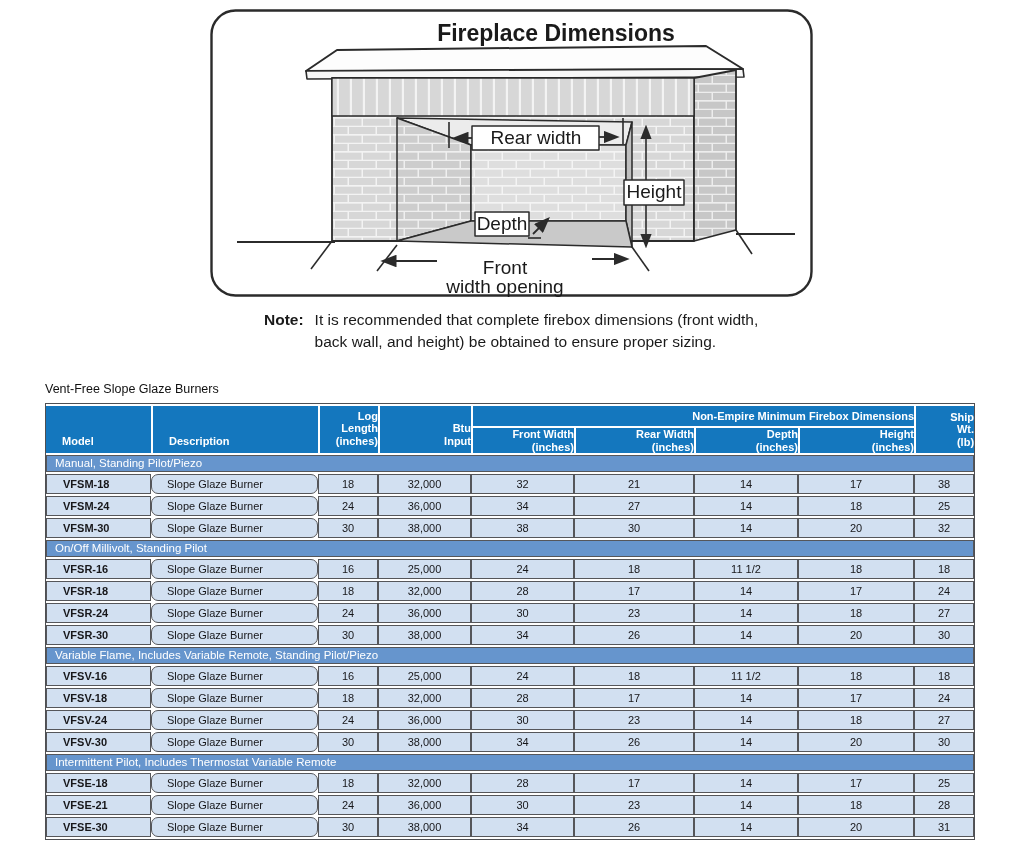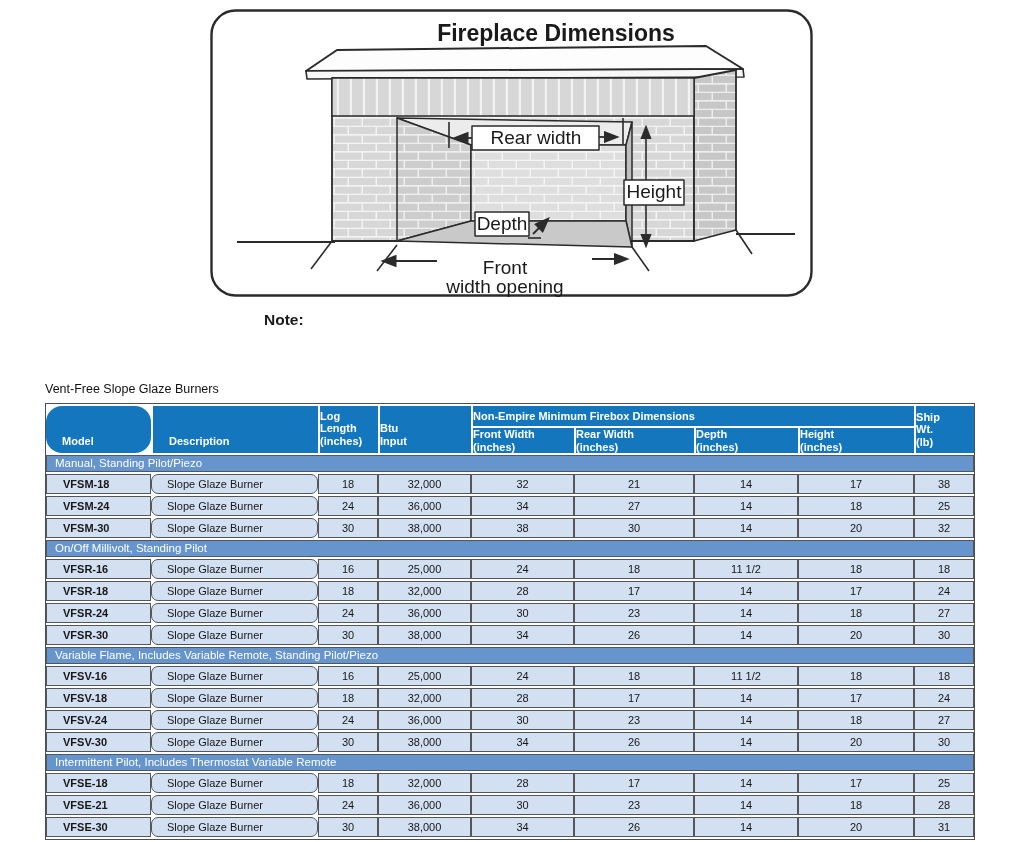--- a/index.html
+++ b/index.html
@@ -28,27 +28,27 @@
     border:1px solid #4e4f53; background:#ffffff;
   }
   #burner-table {
     width:100%; table-layout:fixed; border-collapse:separate; border-spacing:0 2px;
     font-size:11px; color:#17171a;
   }
   #burner-table thead th {
     background:#1477be; color:#ffffff; font-weight:bold;
     border-left:2px solid #ffffff; padding:0; line-height:12.5px;
   }
-  #burner-table thead tr:first-child th:first-child { border-left:none;border-radius:16px; }
-  th.group-head { height:20px; text-align:left; vertical-align:middle;margin-top:8px; }
+  #burner-table thead tr:first-child th:first-child { border-left:none; }
+  th.group-head { height:20px; text-align:right; vertical-align:middle;margin-top:8px; }
   th.colhead { white-space:pre-line; }
   th.va-b { vertical-align:bottom; padding-bottom:6px !important; }
   th.va-m { vertical-align:middle; }
   th.al-l { text-align:left; padding-left:16px !important; }
-  th.al-c { text-align:left; }
+  th.al-c { text-align:right; }
   #burner-table tbody td {
     background:#d2e0f1; border:1px solid #55565a; height:18px;
     text-align:center; padding:0; line-height:13px;
   }
   #burner-table tbody td.section-cell {
     background:#6695cd; color:#ffffff; text-align:left; padding-left:8px;
     height:15px; font-size:11.5px;
   }
   #burner-table tbody td.model-cell { font-weight:bold; text-align:left; padding-left:16px; }
   #burner-table tbody td.desc-cell { text-align:left; padding-left:15px;border-radius:7px; }
@@ -141,20 +141,24 @@
 
     <text class="dg-text dg-label" x="327" y="136" text-anchor="middle">Rear width</text>
     <text class="dg-text dg-label" x="445" y="190" text-anchor="middle">Height</text>
     <text class="dg-text dg-label" x="293" y="222" text-anchor="middle">Depth</text>
     <text class="dg-text dg-label" x="296" y="266" text-anchor="middle">Front</text>
     <text class="dg-text dg-label" x="296" y="285" text-anchor="middle">width opening</text>
   </svg>
 
   <div id="note">
     <span class="note-label">Note:</span>
+    <span>
+      <span style="display:block">It is recommended that complete firebox dimensions (front width,</span>
+      <span style="display:block">back wall, and height) be obtained to ensure proper sizing.</span>
+    </span>
   </div>
 
   <div id="table-title">Vent-Free Slope Glaze Burners</div>
 
   <div id="tablewrap">
     <table id="burner-table">
       <colgroup>
         <col style="width:105px">
           <col style="width:167px">
           <col style="width:60px">

